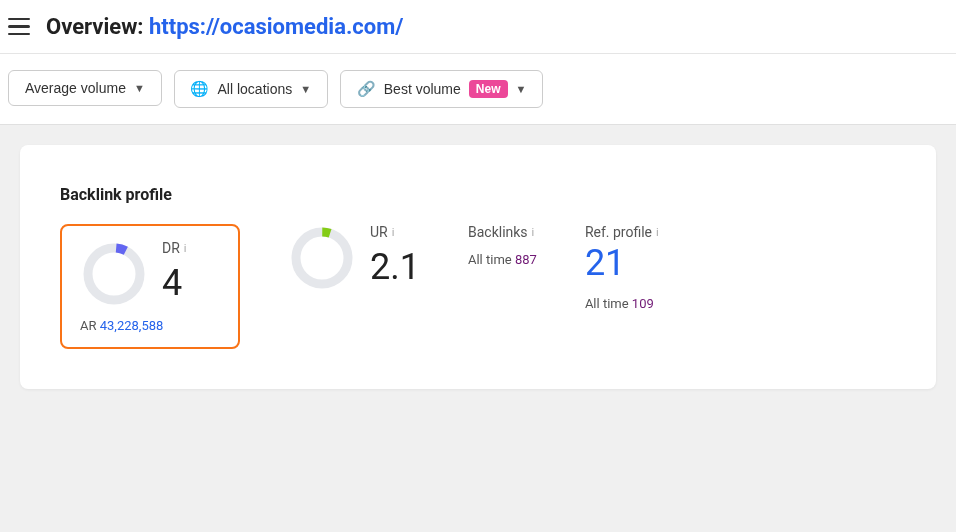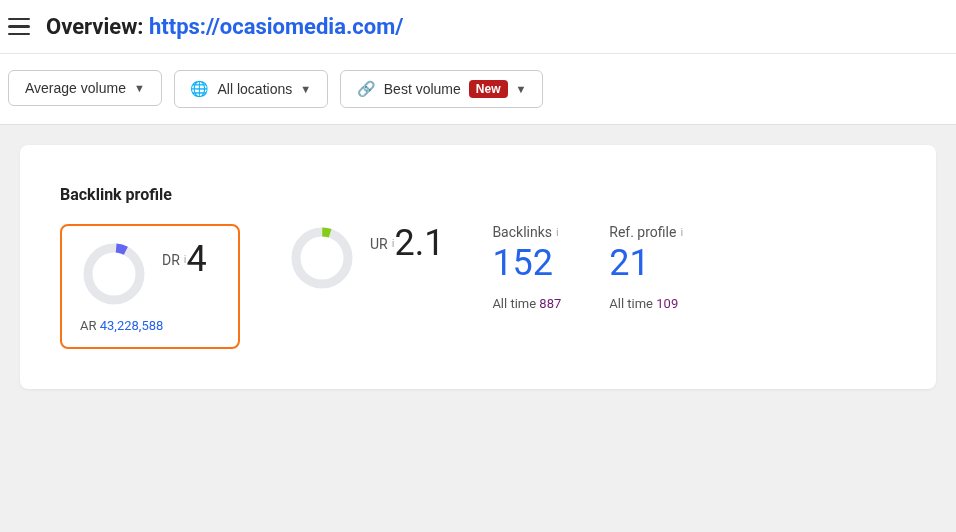--- a/index.html
+++ b/index.html
@@ -63,21 +63,21 @@
       cursor: pointer;
       font-size: 14px;
       color: #333;
       font-weight: 400;
     }
     .toolbar-btn .chevron {
       font-size: 11px;
       color: #555;
     }
     .new-badge {
-      background: #b91c1c;
+      background: #ec4899;
       color: #fff;
       font-size: 12px;
       font-weight: 700;
       padding: 2px 7px;
       border-radius: 4px;
     }
     .globe-icon {
       font-size: 15px;
     }
 
@@ -140,22 +140,22 @@
       color: #555;
       margin-top: 8px;
     }
     .metric-sub .blue-link {
       color: #701a75;
       cursor: pointer;
     }
 
     .metric-col {
       display: flex;
-      flex-direction: row;
-      gap: 0;
+      flex-direction: column;
+      gap: 8px;
     }
 
     
     .donut-wrap {
       position: relative;
       width: 68px;
       height: 68px;
     }
 
     
@@ -259,21 +259,20 @@
             </div>
             <div class="metric-value">2.1</div>
           </div>
         </div>
 
         <div style="display:flex; flex-direction:column; gap:4px;">
           <div class="metric-label">
             <span>Backlinks</span>
             <span class="info">i</span>
           </div>
-          <div class="metric-value blue">152</div>
           <div class="metric-sub">
             <span>All time</span>
             <span class="blue-link">887</span>
           </div>
         </div>
 
         <div style="display:flex; flex-direction:column; gap:4px;">
           <div class="metric-label">
             <span>Ref. profile</span>
             <span class="info">i</span>

